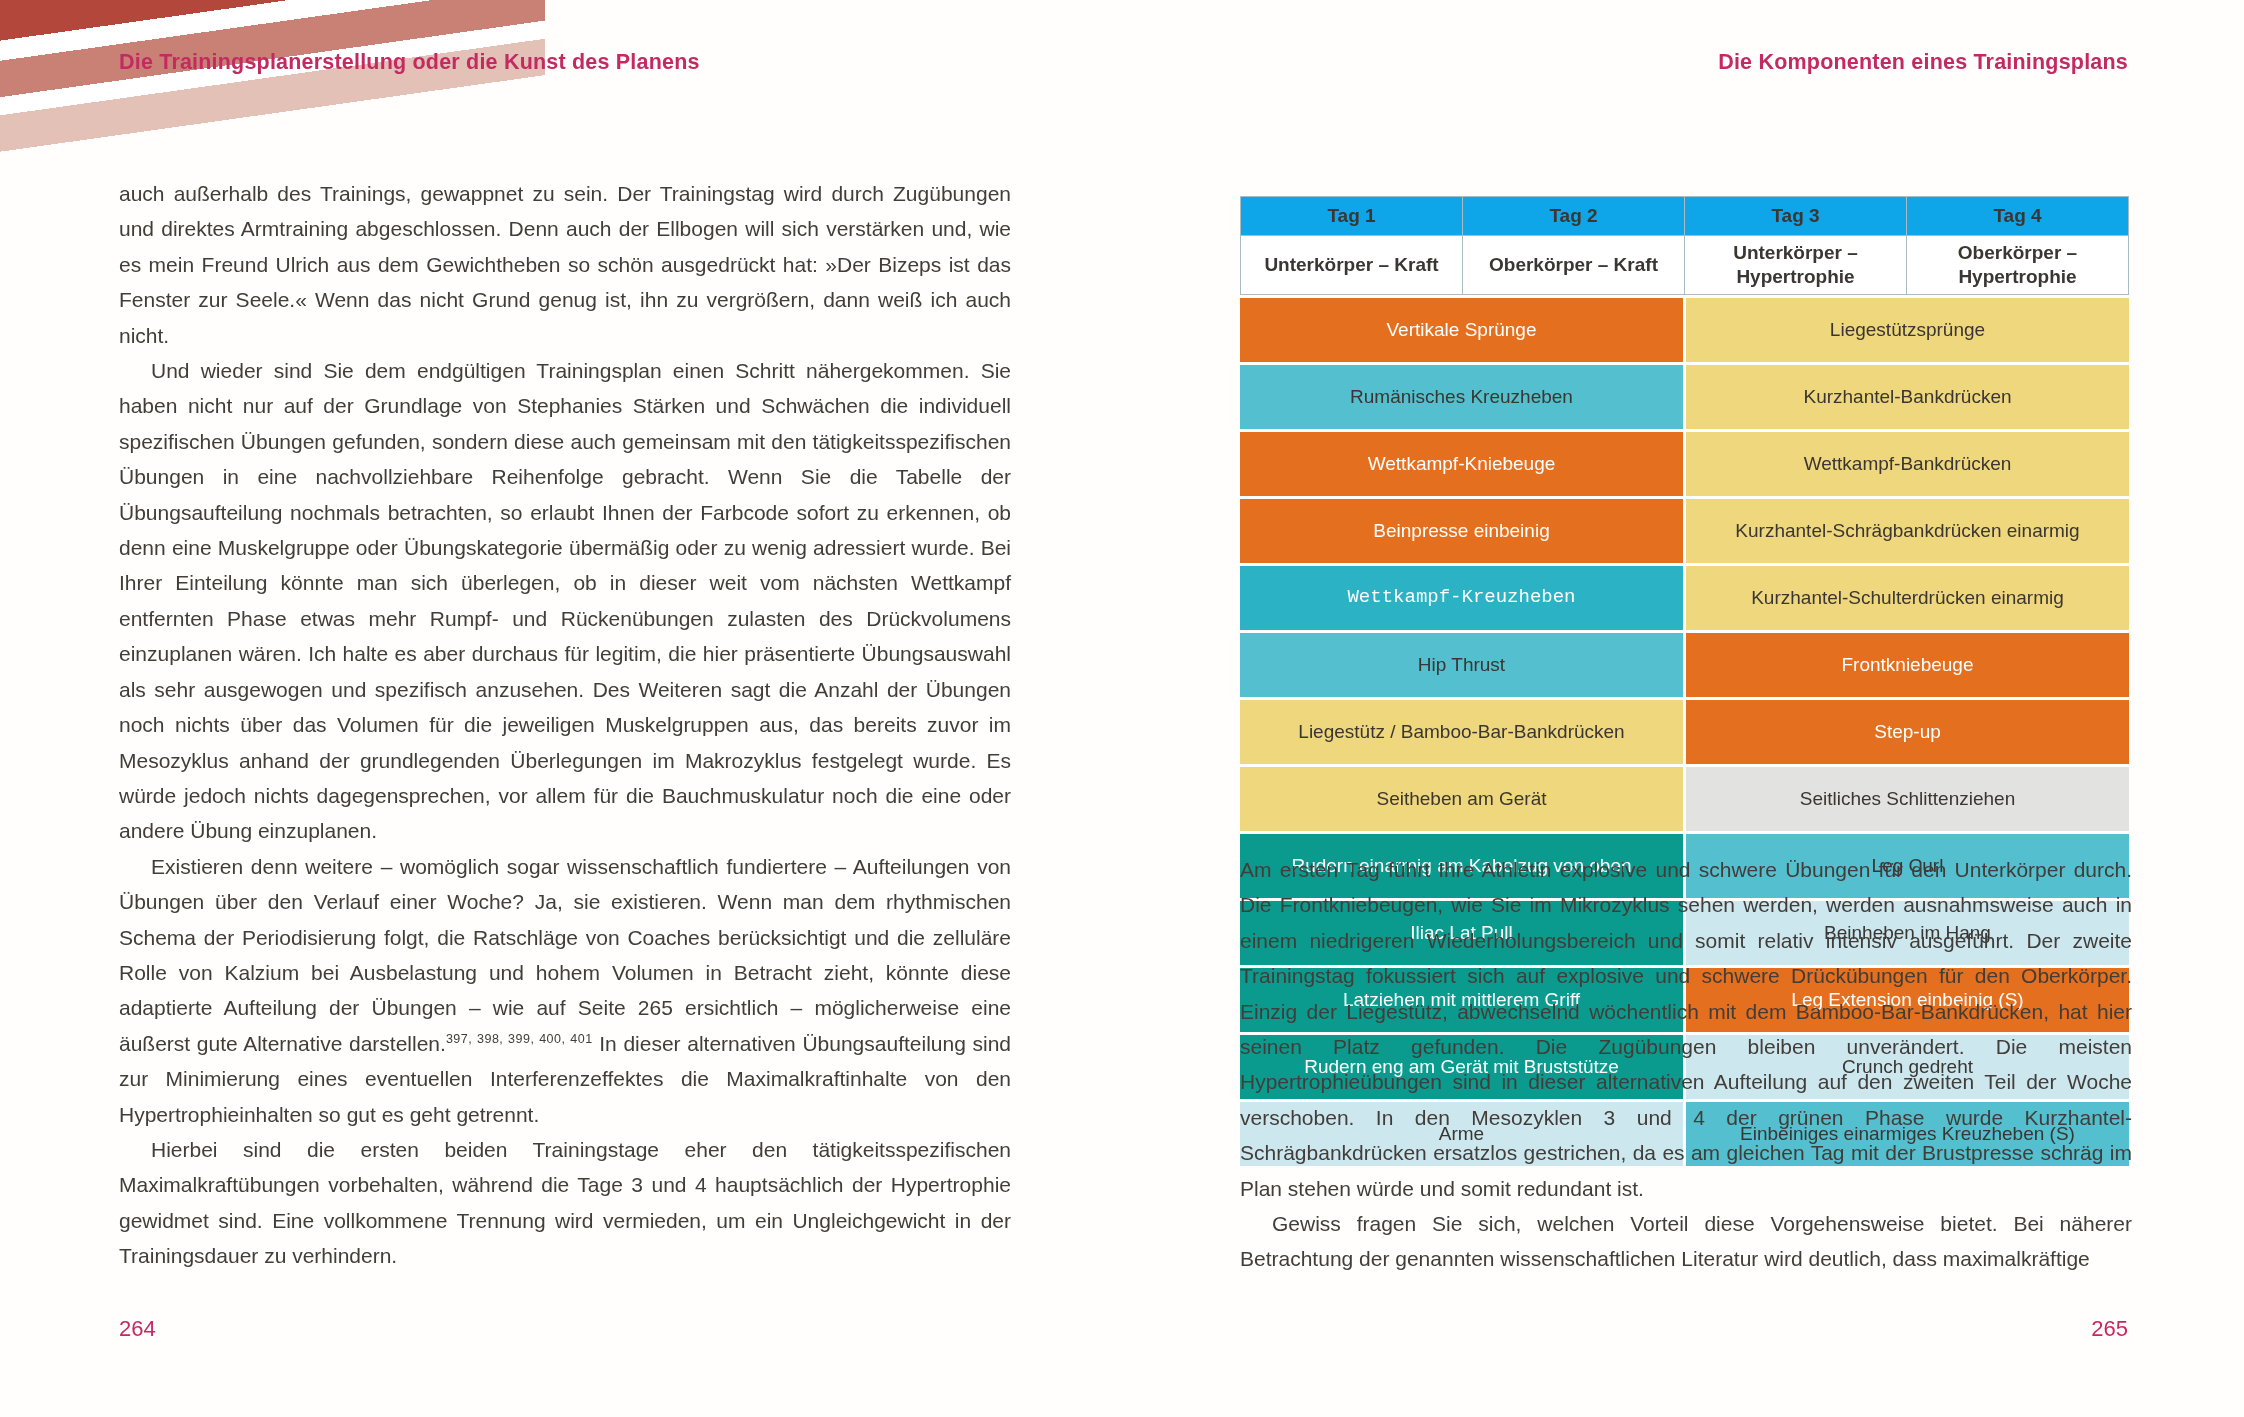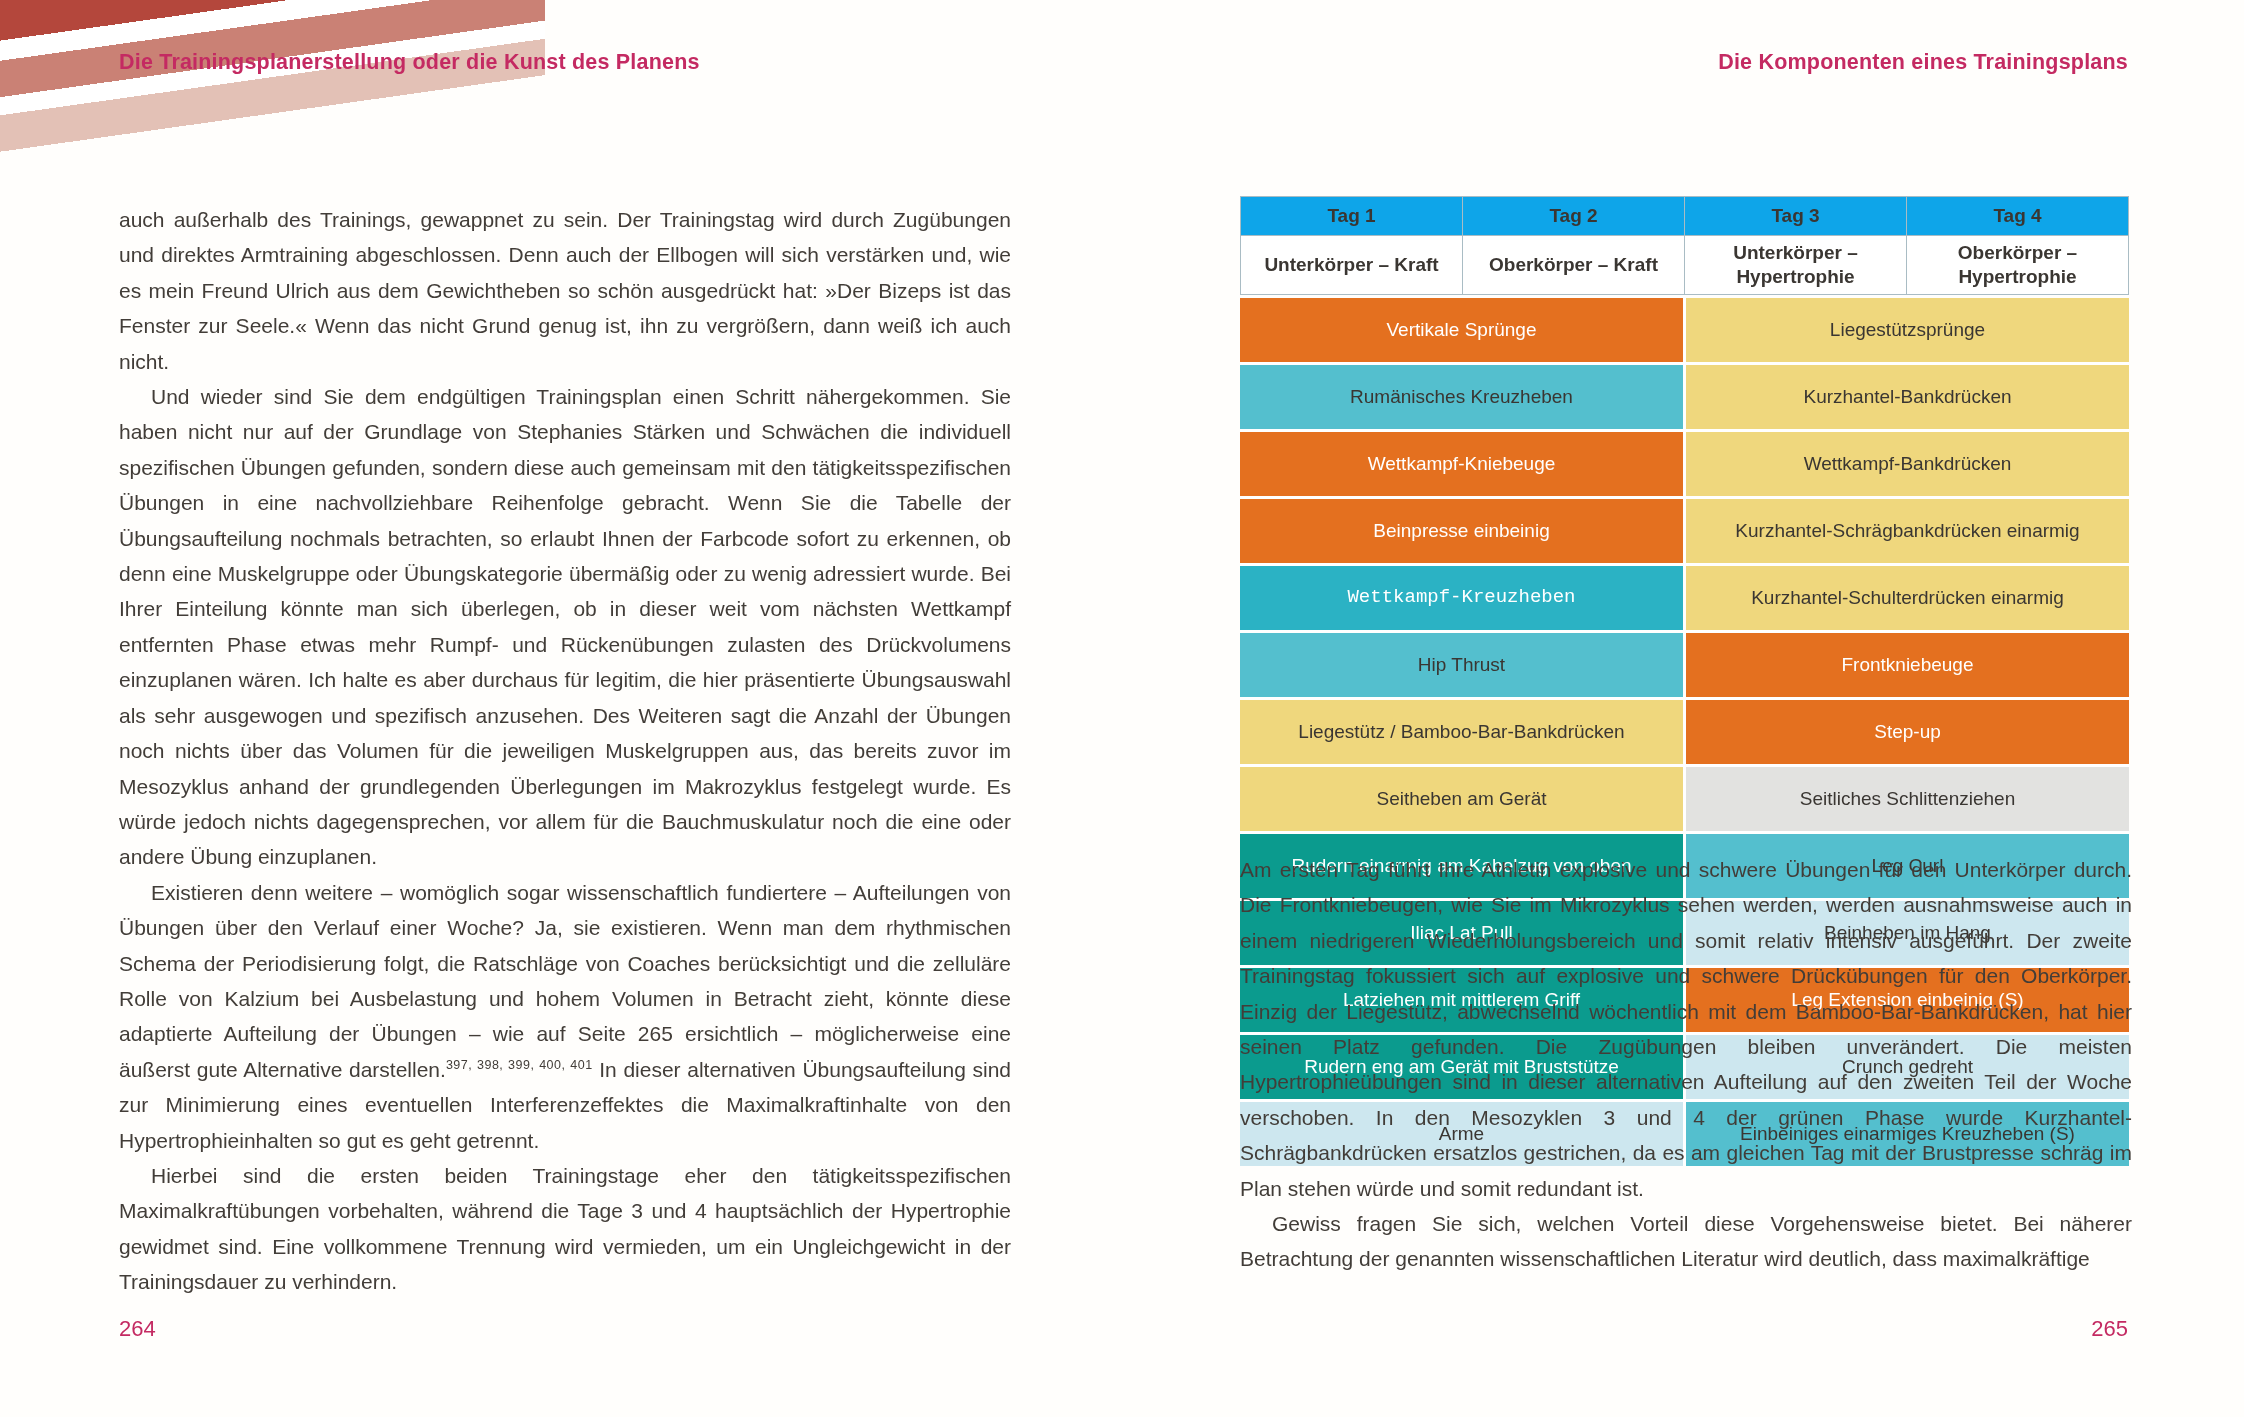--- a/index.html
+++ b/index.html
@@ -35,21 +35,21 @@
   #head-left { left:119px; }
   #head-right { right:116px; text-align:right; }
 
   .body-text {
     position:absolute; width:892px;
     font-size:21px; line-height:35.4px;
     text-align:justify;
     color:var(--text, #423d38);
     hyphens:auto;
   }
-  #text-left  { left:119px;  top:202px; }
+  #text-left  { left:119px;  top:176px; }
   #text-right { left:1240px; top:852px; }
   .body-text p.indent { text-indent:32px; }
   .refs { font-size:12.5px; vertical-align:super; line-height:0; letter-spacing:0.5px; }
 
   .page-number {
     position:absolute; top:1316px;
     font-size:22px; color:var(--accent, #c42a62);
   }
   #pn-left { left:119px; }
   #pn-right { right:116px; text-align:right; }

